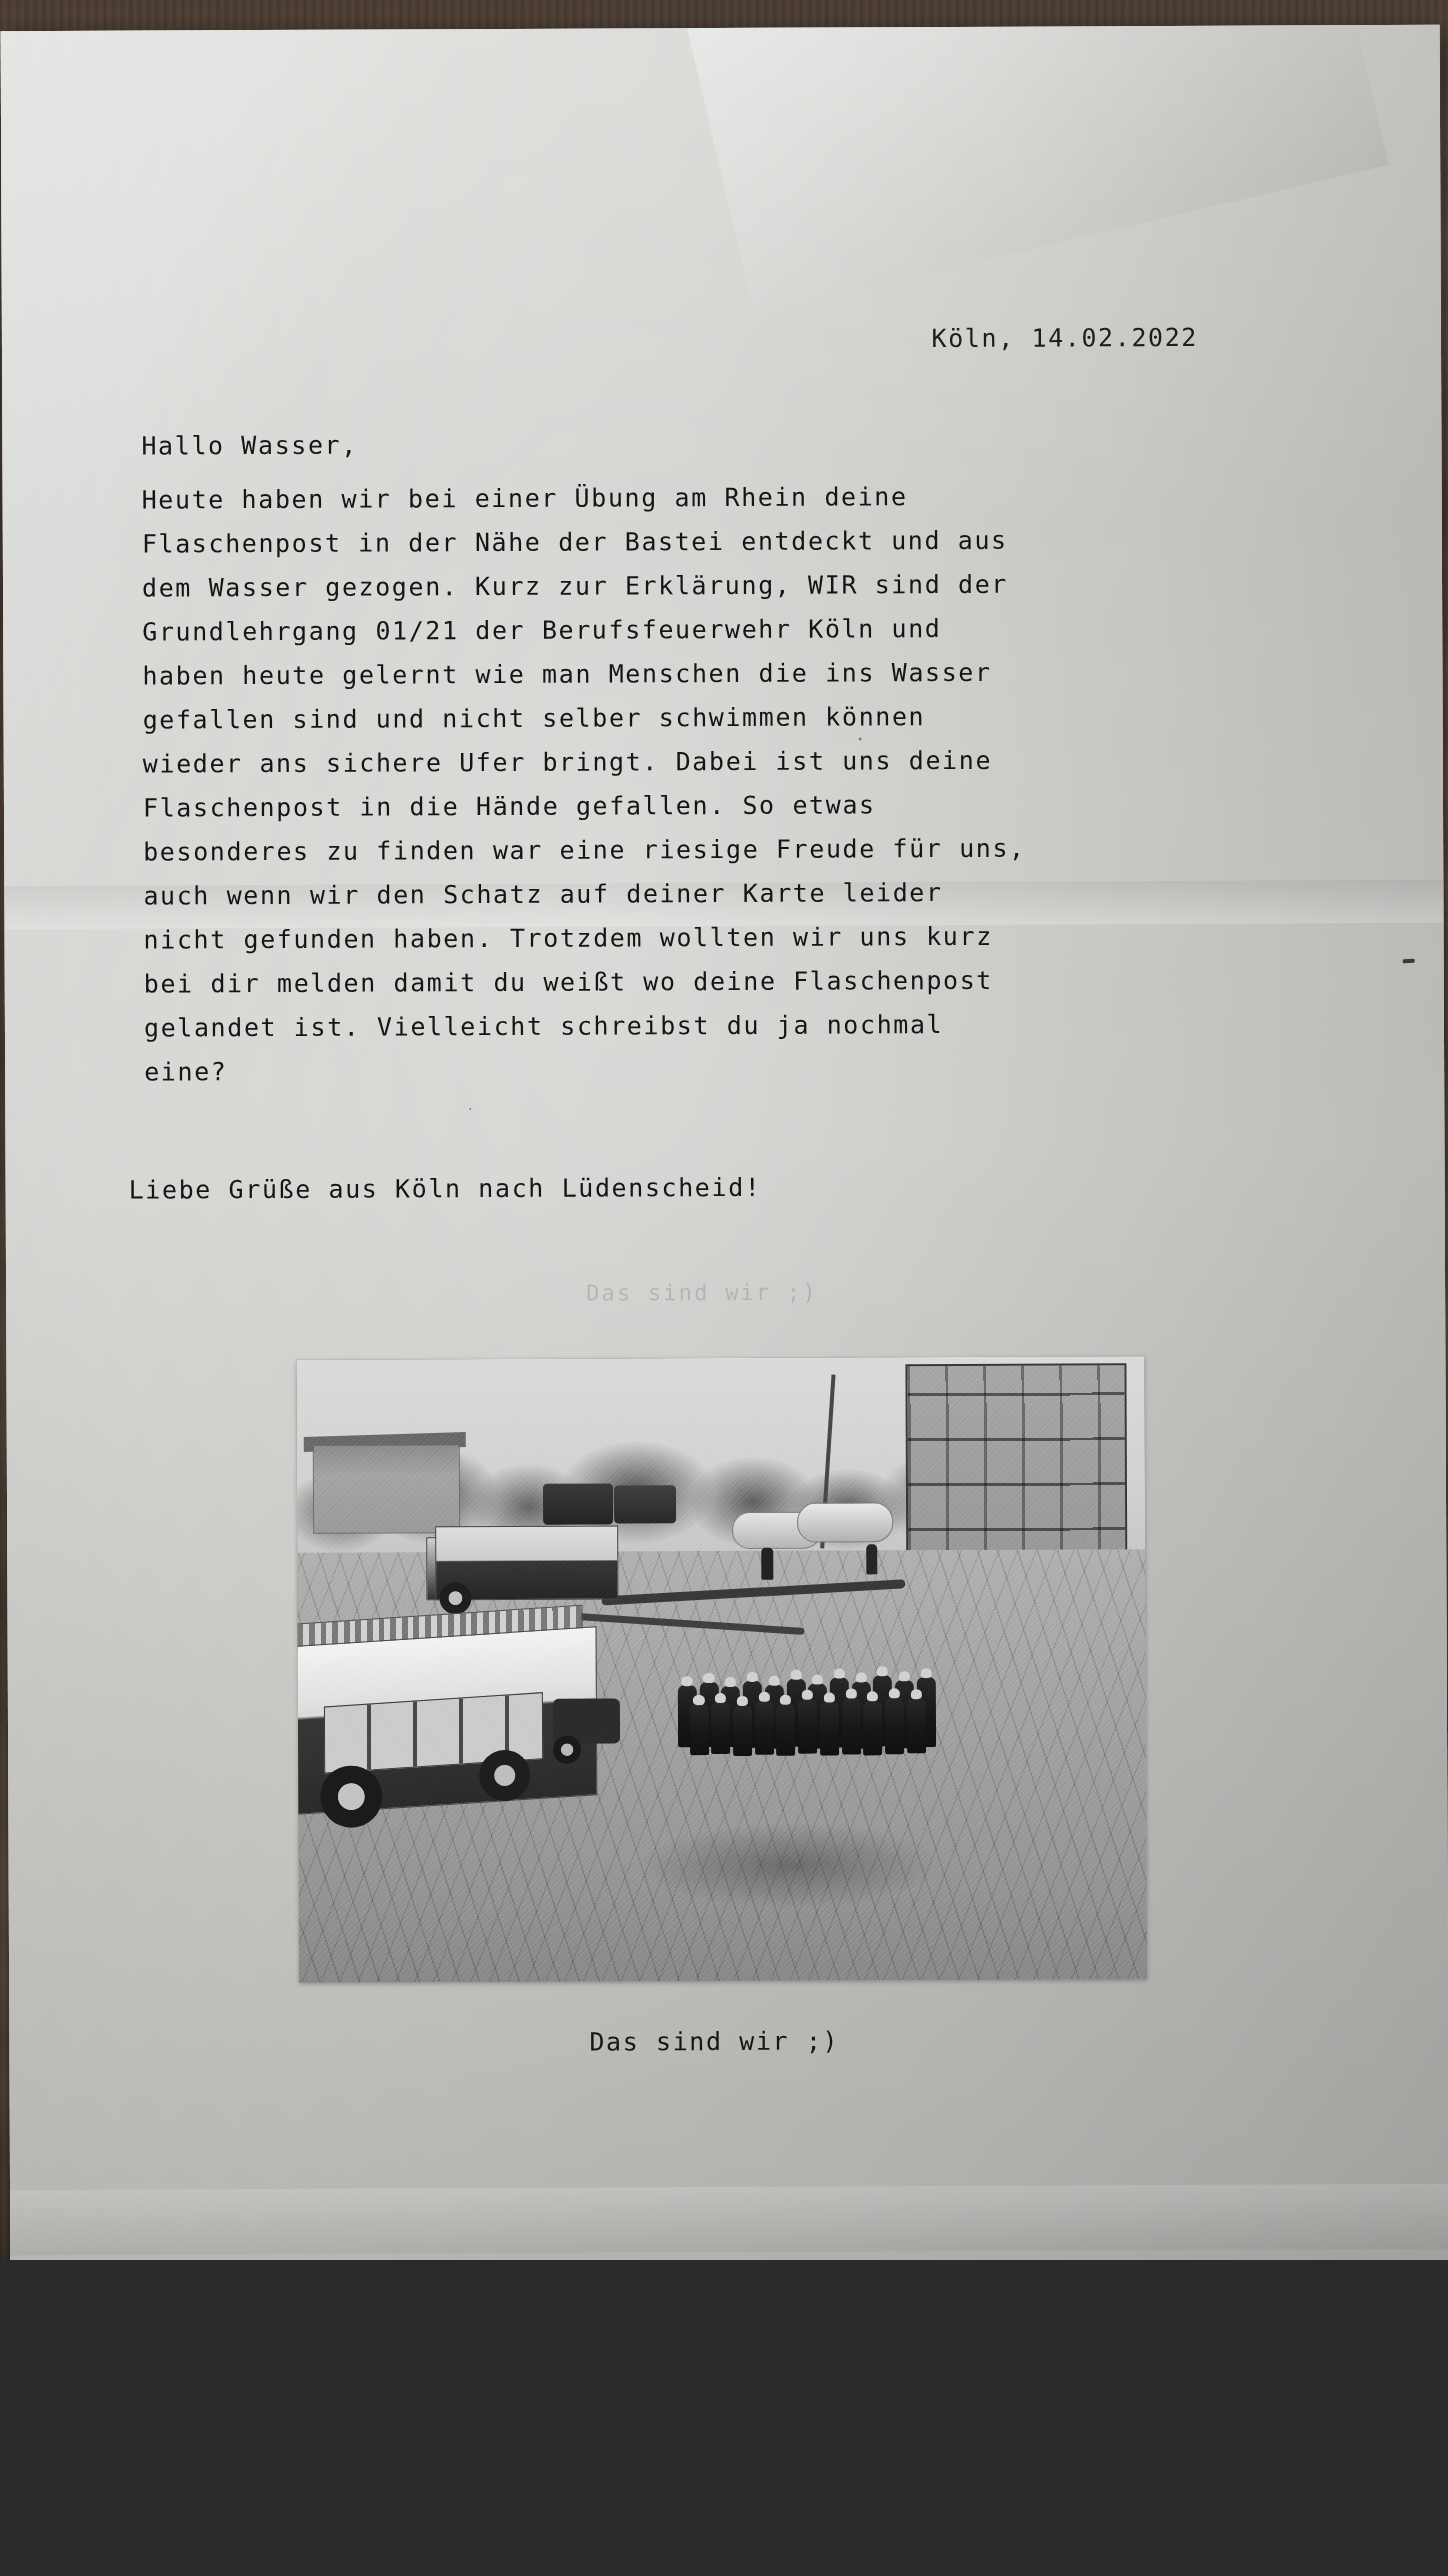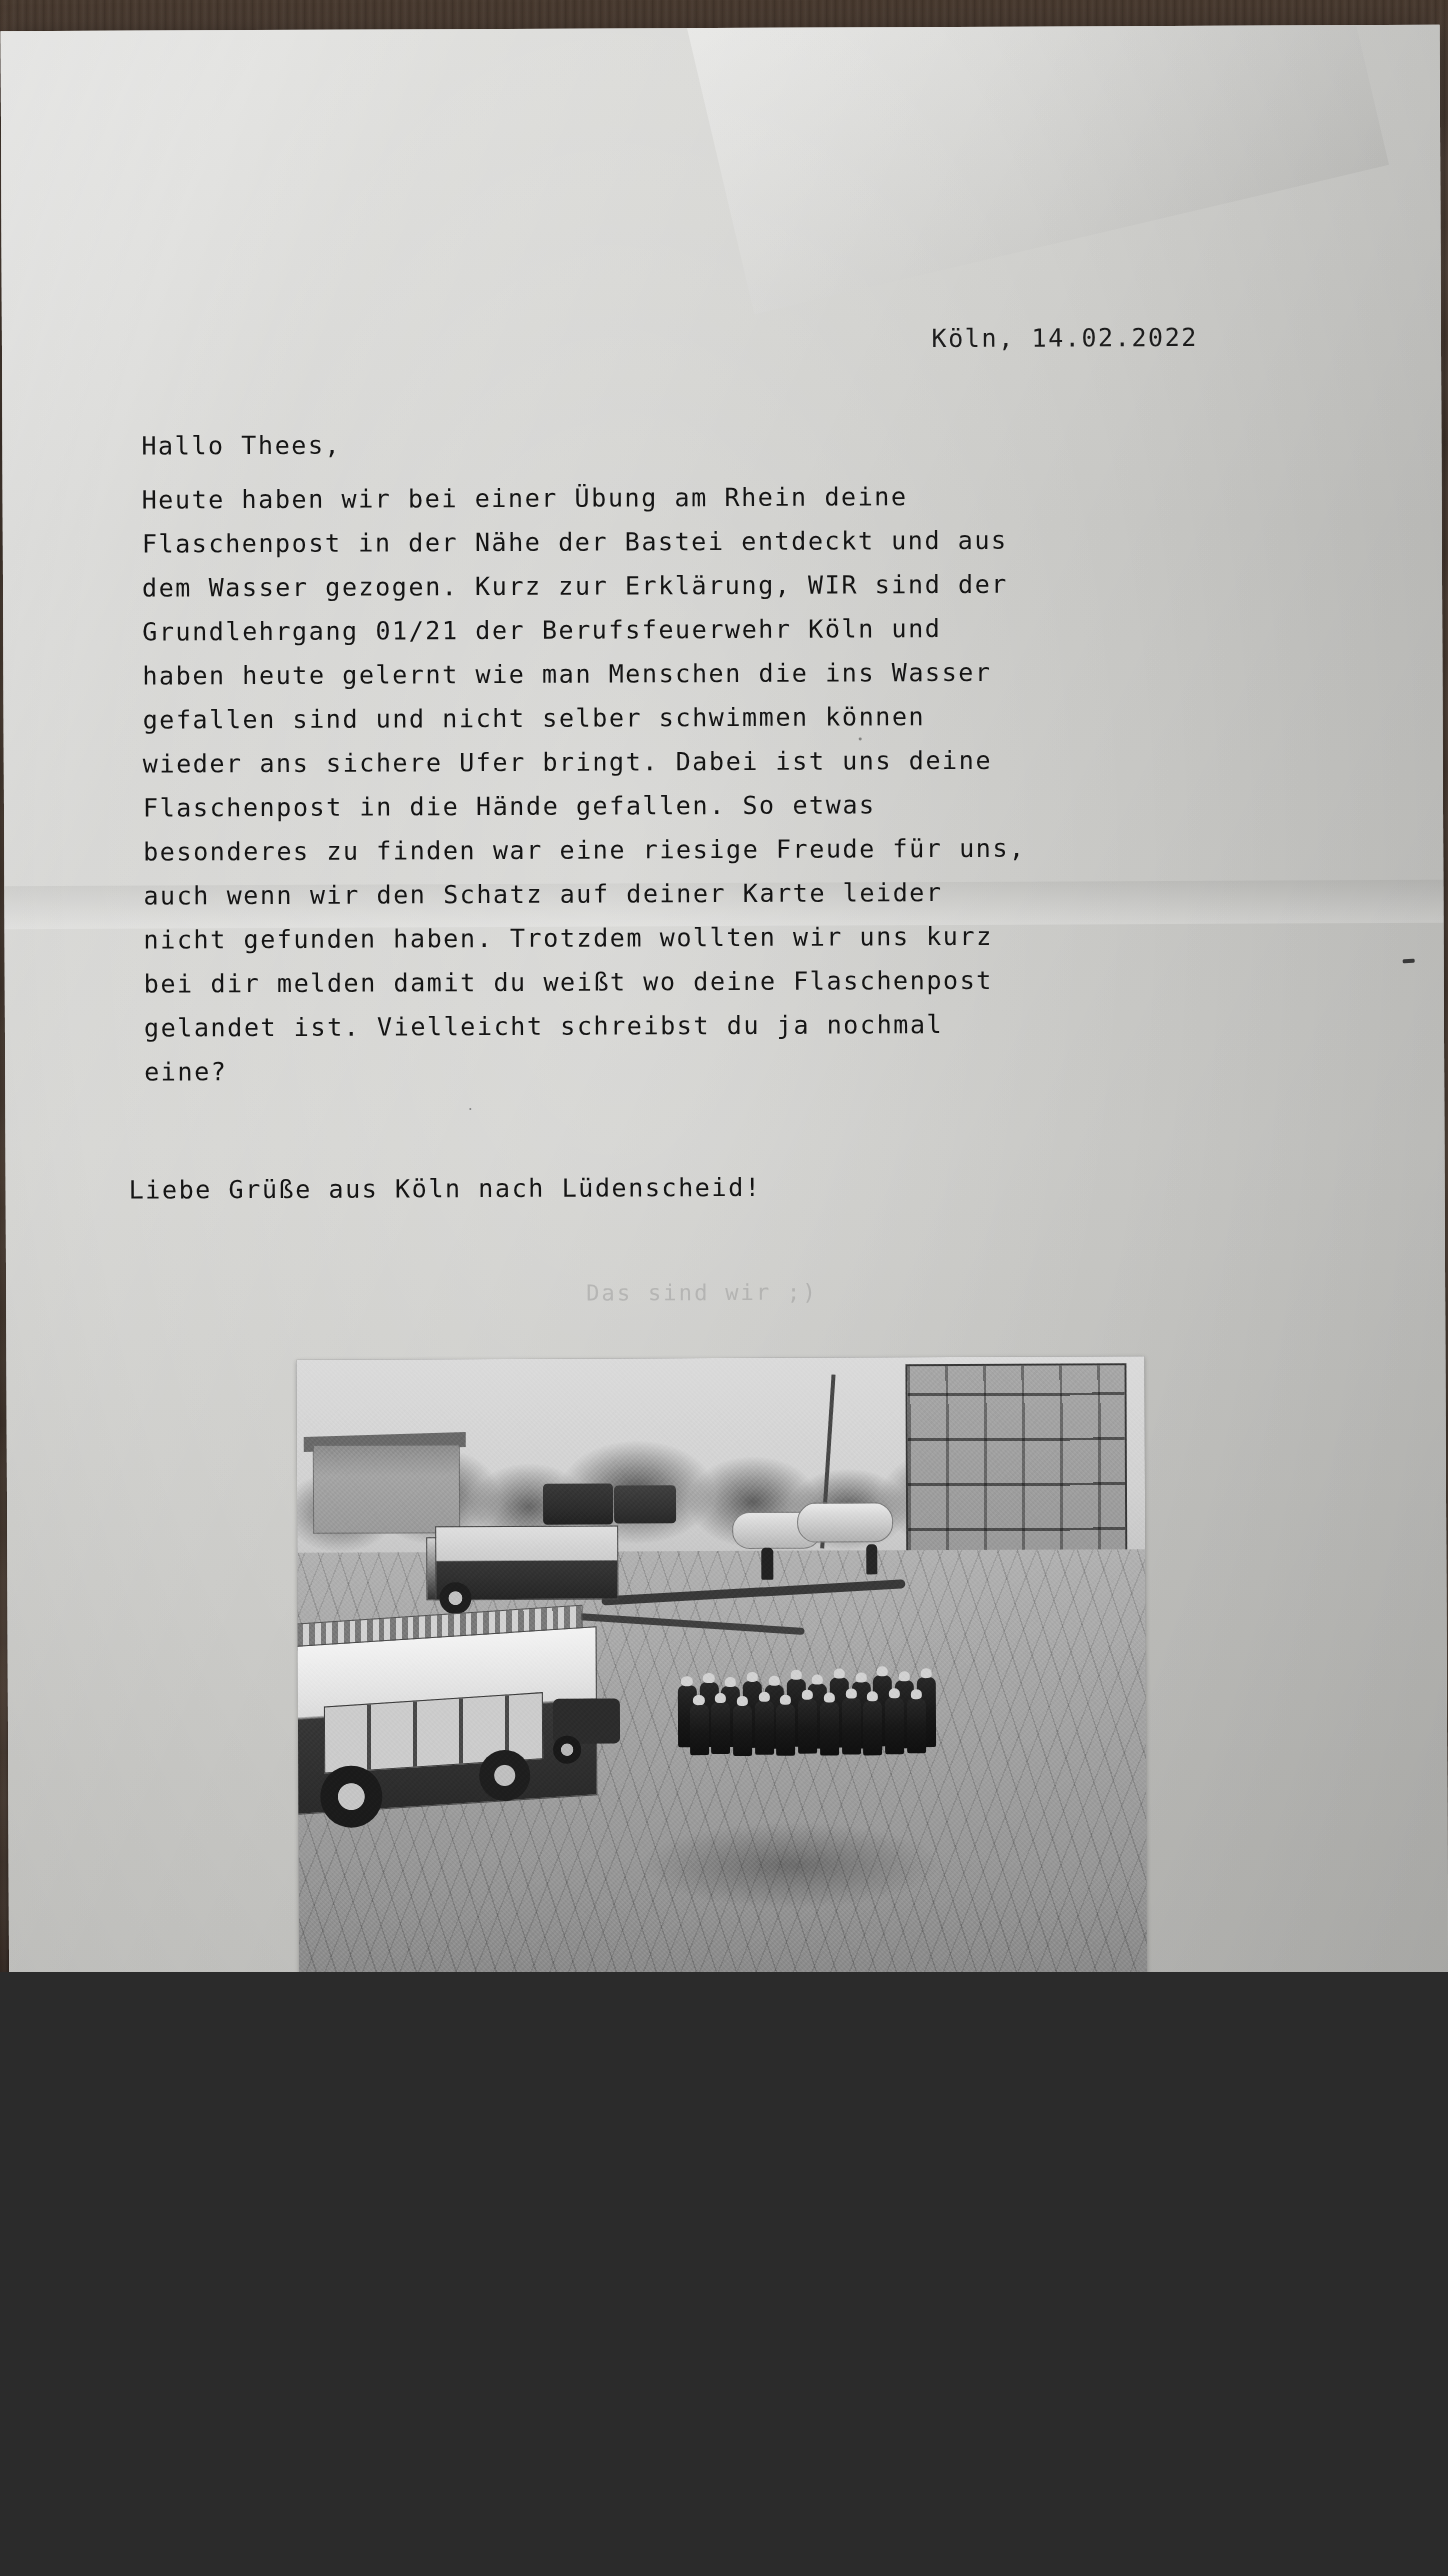--- a/index.html
+++ b/index.html
@@ -11,21 +11,21 @@
     width: 1449px;
     height: 2576px;
     overflow: hidden;
     font-family: "DejaVu Sans Mono", monospace;
   }
 
   
   .scene {
     position: relative;
     width: 1449px;
-    height: 1972px;
+    height: 2260px;
     background:
       linear-gradient(180deg, #4a3b30 0%, #54443a 6%, #5b4a3e 12%, #4e3f35 22%, #5a493d 34%, #514238 48%, #5d4c40 60%, #4c3e34 72%, #5e4d41 84%, #504137 94%, #42352d 100%);
     overflow: hidden;
   }
   .wood-grain {
     position: absolute;
     inset: 0;
     background-image:
       repeating-linear-gradient(90deg, rgba(0,0,0,0.10) 0px, rgba(0,0,0,0.0) 2.2px, rgba(255,255,255,0.03) 5px, rgba(0,0,0,0.06) 8.7px),
       repeating-linear-gradient(0deg, rgba(0,0,0,0.05) 0px, rgba(0,0,0,0.0) 29px, rgba(255,255,255,0.02) 65px, rgba(0,0,0,0.04) 109px);
@@ -378,21 +378,21 @@
     <div class="crease horiz1"></div>
     <div class="crease horiz2"></div>
     <div class="crease vign"></div>
 
     <div class="speck" style="left:855px; top:710px; width:2.9px; height:2.9px;"></div>
     <div class="speck" style="left:464px; top:1079px; width:2.2px; height:2.2px;"></div>
     <div class="speck" style="left:1116px; top:1782px; width:2.2px; height:2.2px;"></div>
 
     <div class="letter">
       <div class="date-line">Köln, 14.02.2022</div>
-      <div class="salutation">Hallo Thees,</div>
+      <div class="salutation">Hallo Wasser,</div>
       <div class="body-text">
         <p>Heute haben wir bei einer Übung am Rhein deine
 Flaschenpost in der Nähe der Bastei entdeckt und aus
 dem Wasser gezogen. Kurz zur Erklärung, WIR sind der
 Grundlehrgang 01/21 der Berufsfeuerwehr Köln und
 haben heute gelernt wie man Menschen die ins Wasser
 gefallen sind und nicht selber schwimmen können
 wieder ans sichere Ufer bringt. Dabei ist uns deine
 Flaschenpost in die Hände gefallen. So etwas
 besonderes zu finden war eine riesige Freude für uns,

